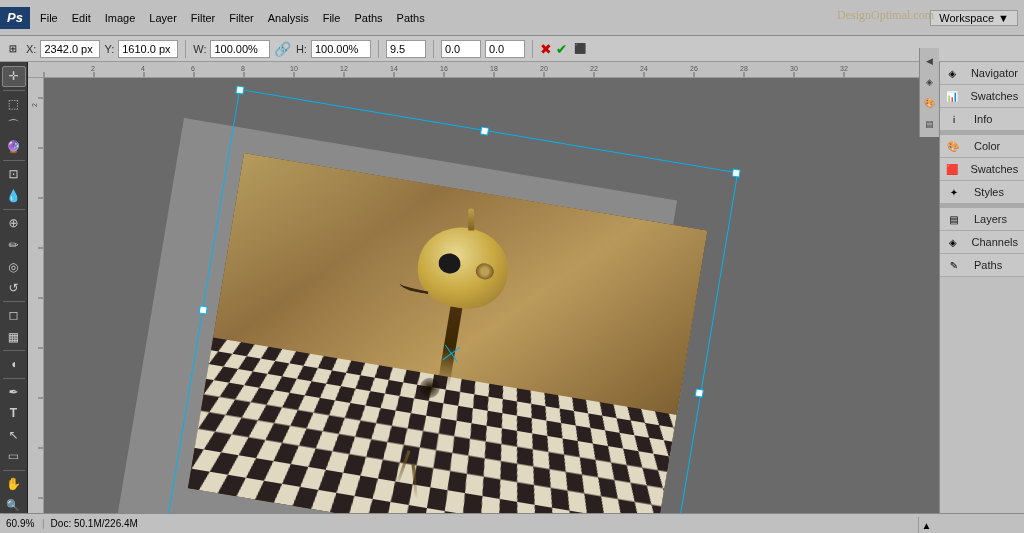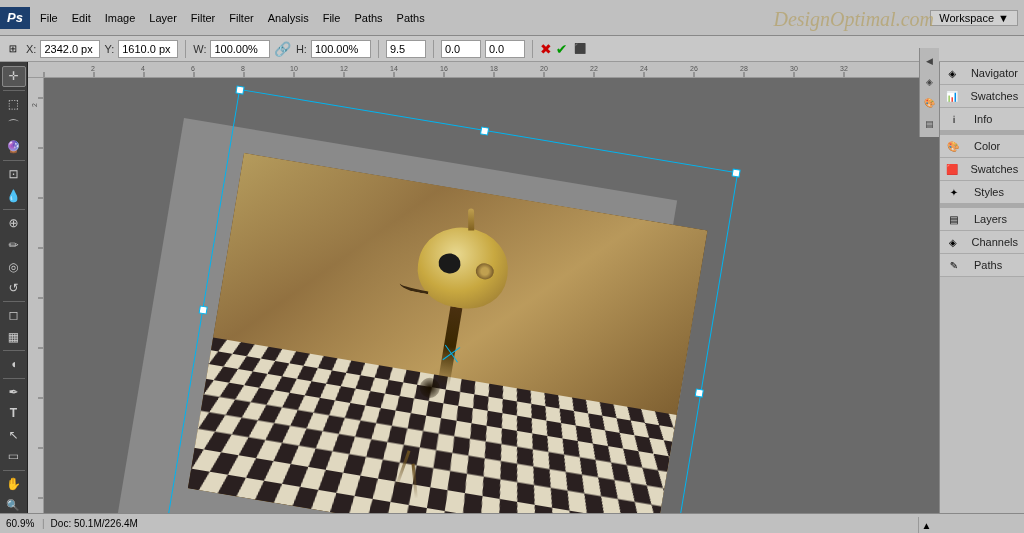--- a/index.html
+++ b/index.html
@@ -153,21 +153,21 @@
       display: flex; align-items: center; gap: 4px;
       padding: 3px 6px; cursor: pointer; border-bottom: 1px solid #aaa;
       background: #c8c8c8;
     }
     .panel-item-icon { width: 16px; height: 16px; display: flex; align-items: center; justify-content: center; font-size: 10px; }
     .panel-item-label { font-size: 11px; color: #222; padding-left: 8px; }
 
     
     #watermark {
       position: absolute; top: 8px; right: 90px; color: rgba(180,160,100,0.7);
-      font-size: 20px; font-family: Georgia, serif; font-style: italic; pointer-events: none;
+      font-size: 12px; font-family: Georgia, serif; pointer-events: none;
     }
 
     
     #right-icons {
       position: absolute; right: 85px; top: 48px; width: 20px;
       background: #b8b8b8; border-left: 1px solid #888; display: flex; flex-direction: column;
       align-items: center; padding: 4px 0; gap: 3px;
     }
     .ri-btn {
       width: 18px; height: 18px; display: flex; align-items: center; justify-content: center;

